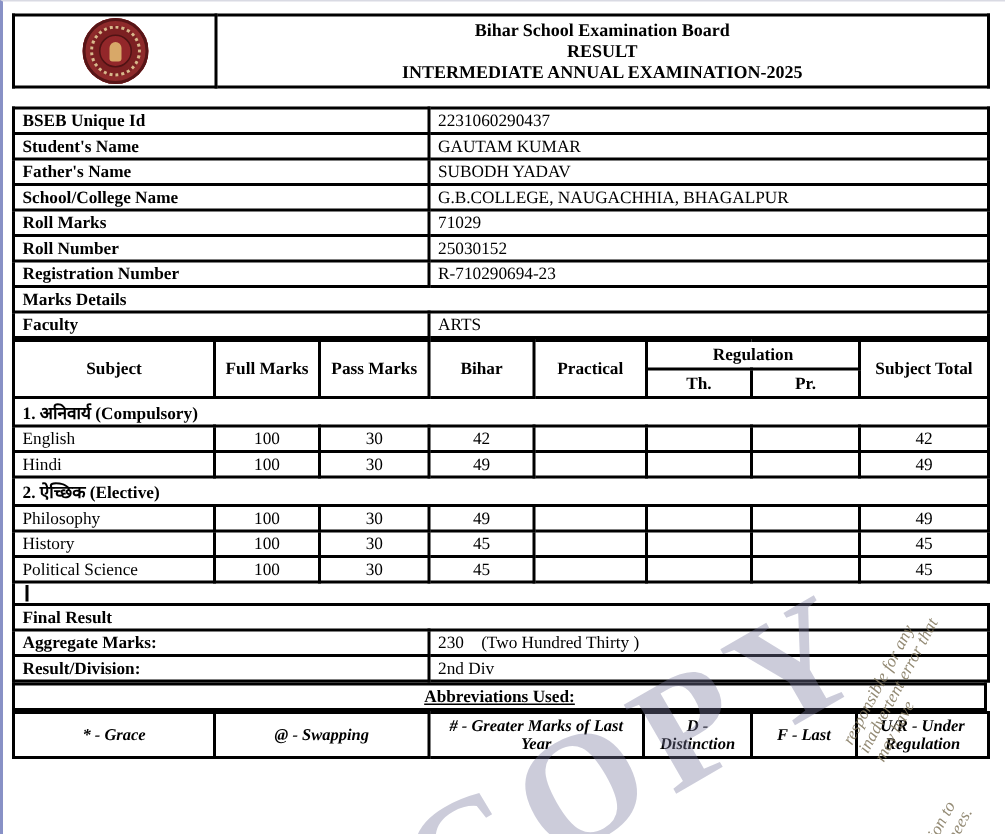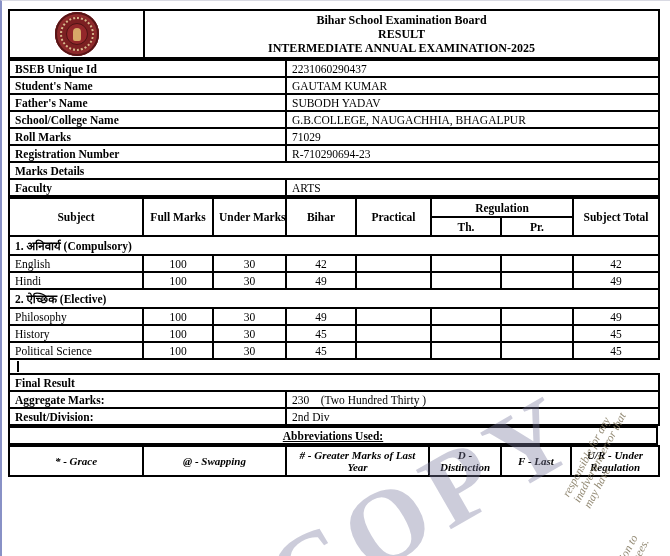--- a/index.html
+++ b/index.html
@@ -15,21 +15,21 @@
   table { border-collapse:collapse; table-layout:fixed; width:650px;padding-left:16px; }
   td {
     border:2px solid #000; font-size:11.5px; padding:1px 5px;
     vertical-align:middle; overflow:hidden; white-space:nowrap;
   }
   .lbl { font-weight:bold; }
   .ctr { text-align:center; }
   .pre { white-space:pre;margin-top:45px; }
   .hdr-table td { height:47px; }
   .title-cell { text-align:center; font-weight:bold; font-size:12px; line-height:14px; }
-  .details-table { margin-top:0; }
+  .details-table { margin-top:12px; }
   .details-table td { height:17px; }
   .marks-table td { height:17px; }
   .marks-table .mh { font-weight:bold; text-align:center; height:19px; }
   .grp { font-weight:bold;margin-left:10px; }
   .gap-table td { height:12px; border-left:2px solid #000; }
   .final-table td { height:17px; }
   .abbr-title-table td { height:17px; text-align:center; }
   .abbr-title-table span { font-weight:bold; text-decoration:underline;margin-top:45px; }
   .abbr-table td {
     height:30px; font-weight:bold; text-align:center;
@@ -105,20 +105,24 @@
       </tr>
       <tr>
         <td class="lbl">School/College Name</td>
         <td>G.B.COLLEGE, NAUGACHHIA, BHAGALPUR</td>
       </tr>
       <tr>
         <td class="lbl">Roll Marks</td>
         <td>71029</td>
       </tr>
       <tr>
+        <td class="lbl">Roll Number</td>
+        <td>25030152</td>
+      </tr>
+      <tr>
         <td class="lbl">Registration Number</td>
         <td>R-710290694-23</td>
       </tr>
       <tr>
         <td class="lbl" colspan="2">Marks Details</td>
       </tr>
       <tr>
         <td class="lbl">Faculty</td>
         <td>ARTS</td>
       </tr>
@@ -133,21 +137,21 @@
         <col style="width:70px">
           <col style="width:75px">
           <col style="width:70px">
         <col style="width:72px">
           <col style="width:86px">
       </colgroup>
       <tbody>
           <tr>
         <td class="mh" rowspan="2">Subject</td>
         <td class="mh" rowspan="2">Full Marks</td>
-        <td class="mh" rowspan="2">Under Marks</td>
+        <td class="mh" rowspan="2">Pass Marks</td>
         <td class="mh" rowspan="2">Bihar</td>
         <td class="mh" rowspan="2">Practical</td>
         <td class="mh" colspan="2">Regulation</td>
         <td class="mh" rowspan="2">Subject Total</td>
       </tr>
       <tr>
         <td class="mh">Th.</td>
         <td class="mh">Pr.</td>
       </tr>
 

